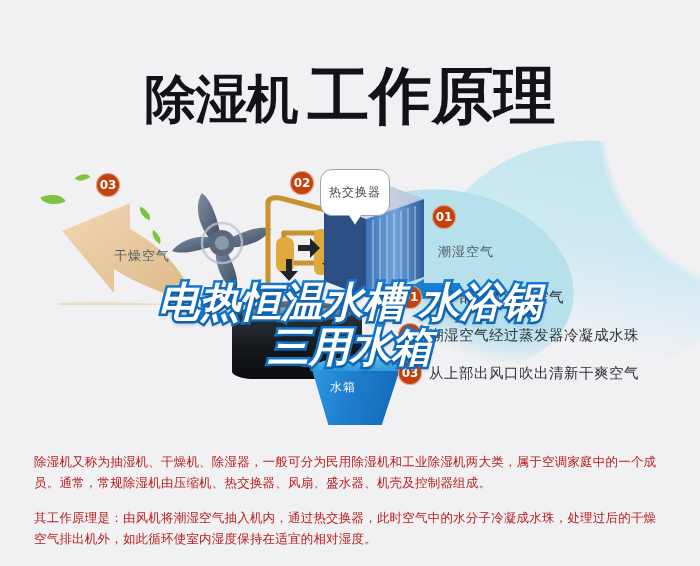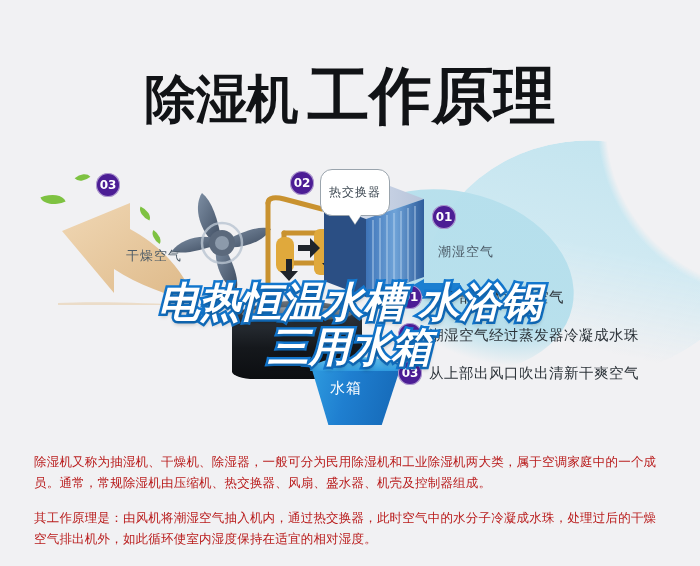--- a/index.html
+++ b/index.html
@@ -80,31 +80,31 @@
     position:absolute;left:310px;top:212px;width:92px;height:62px;
     background:linear-gradient(105deg,#2f9de0 0%,#1f7fd0 40%,#1466b4 100%);
     clip-path:polygon(0% 0%,100% 0%,78% 100%,20% 100%);
   }
   .tank-top{
     position:absolute;left:310px;top:206px;width:92px;height:14px;
     background:linear-gradient(180deg,#67c4f1,#2e9ade);
     border-radius:50%/100% 100% 0 0;
   }
   .tank-label{
-    position:absolute;left:330px;top:228px;color:#ffffff;font-size:15px;
+    position:absolute;left:330px;top:228px;color:#ffffff;font-size:12px;
     font-family:Liberation Serif, serif;letter-spacing:1px;
   }
 
   
   .in-arrow{position:absolute;left:408px;top:128px;width:52px;height:18px;}
 
   
   .badge{
     position:absolute;width:24px;height:24px;border-radius:50%;
-    background:#4c1d95;color:#ffffff;font-size:12px;font-weight:bold;
+    background:#c2410c;color:#ffffff;font-size:12px;font-weight:bold;
     display:flex;align-items:center;justify-content:center;
     font-family:"DejaVu Sans","Liberation Sans",sans-serif;
     box-shadow:inset 0 0 0 1px rgba(255,255,255,.55);
   }
   .diag-label{
     position:absolute;color:#4b5a66;font-size:13px;letter-spacing:1px;
     font-family:"DejaVu Sans","Liberation Sans",sans-serif;white-space:nowrap;
   }
   .bubble{
     position:absolute;background:#ffffff;border:1.5px solid #9aa4ad;border-radius:12px;
@@ -259,21 +259,21 @@
     <div class="tank-top"></div>
     <div class="tank-label">水箱</div>
 
     <div class="in-arrow">
       <svg viewBox="0 0 52 18" width="52" height="18" aria-hidden="true">
         <path d="M52 4 L16 4 L16 0 L0 9 L16 18 L16 13 L52 13 Z" fill="#1c7fd1"></path>
       </svg>
     </div>
 
     <div class="badge" style="left:96px;top:22px;">03</div>
-    <div class="diag-label" style="left:126px;top:96px;">干燥空气</div>
+    <div class="diag-label" style="left:114px;top:96px;">干燥空气</div>
 
     <div class="badge" style="left:290px;top:20px;">02</div>
     <div class="bubble" style="left:320px;top:18px;">热交换器</div>
 
     <div class="badge" style="left:432px;top:54px;">01</div>
     <div class="diag-label" style="left:438px;top:92px;">潮湿空气</div>
   </div>
 
   <div class="steps">
     <div class="step">

